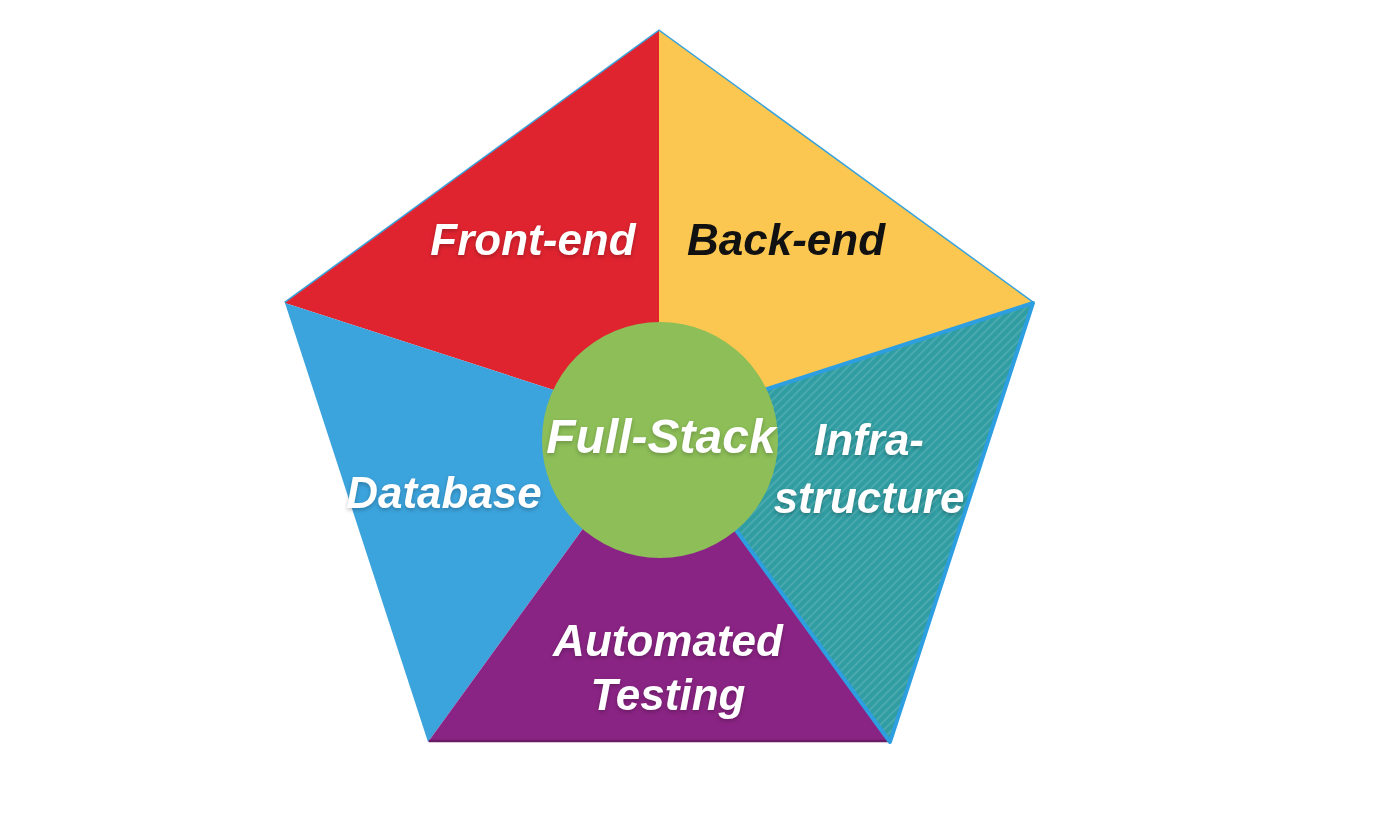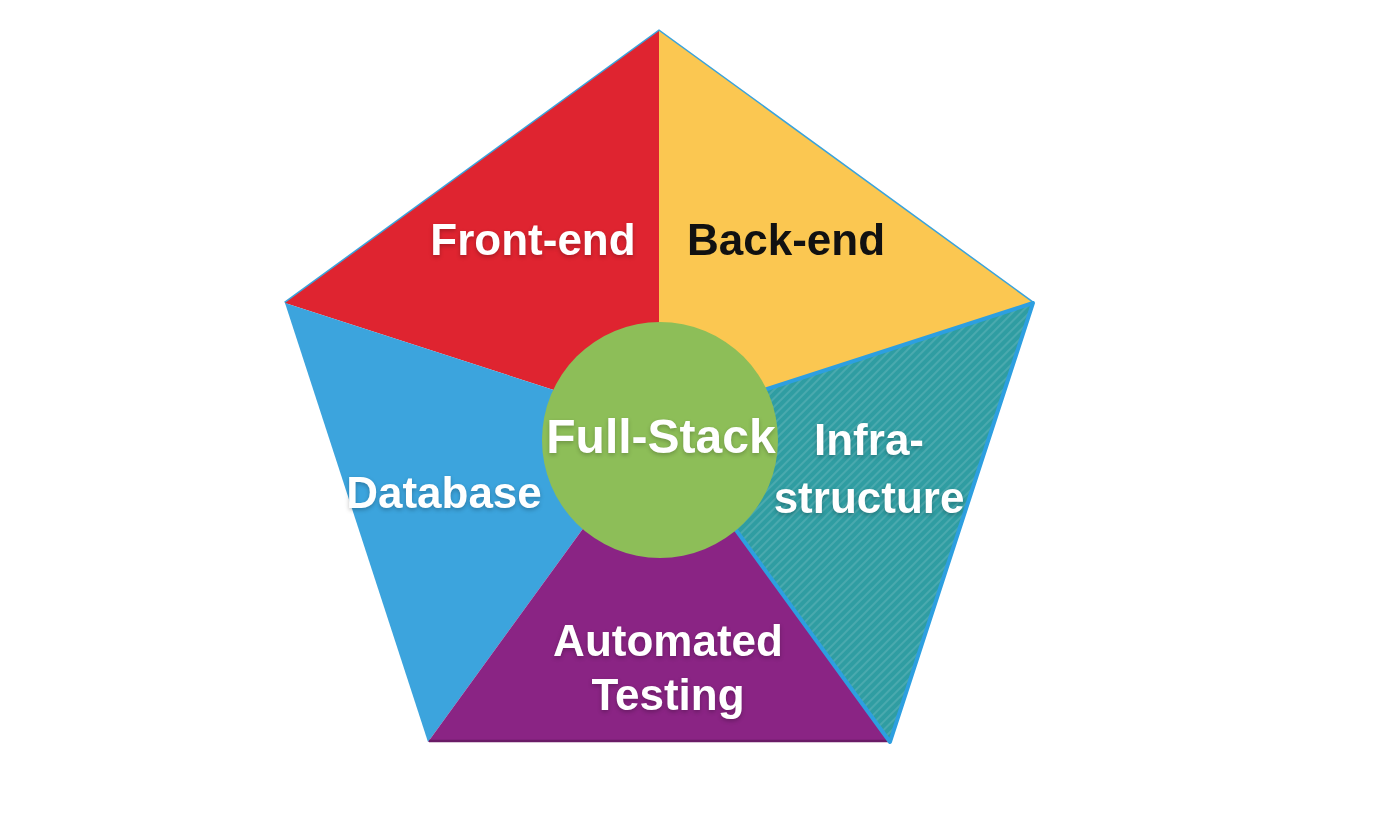--- a/index.html
+++ b/index.html
@@ -9,20 +9,21 @@
     height: 831px;
     background: #ffffff;
     overflow: hidden;
     font-family: "Liberation Sans", sans-serif;
   }
   .stage {
     position: relative;
     width: 1400px;
     height: 831px;
     background: #ffffff;
+    font-style: italic;
   }
   svg text {
     font-family: "Liberation Sans", sans-serif;
     font-weight: 600;
   }
   .seg-label {
     font-size: 44px;
     text-anchor: middle;
   }
   .seg-label.shadowed {

